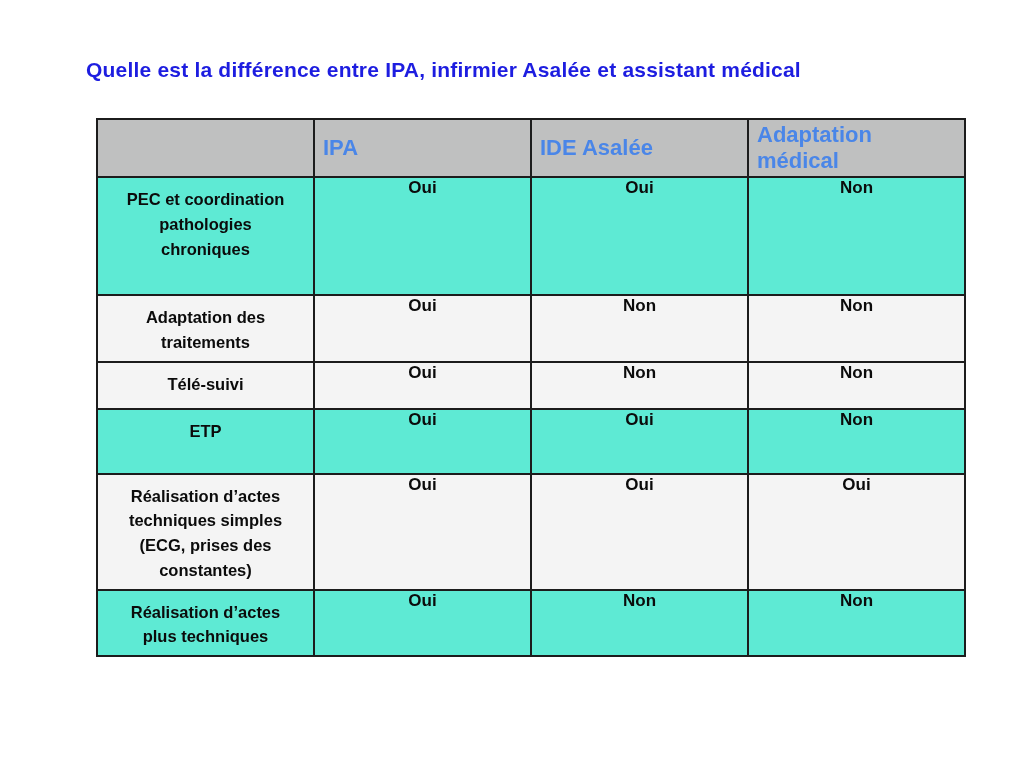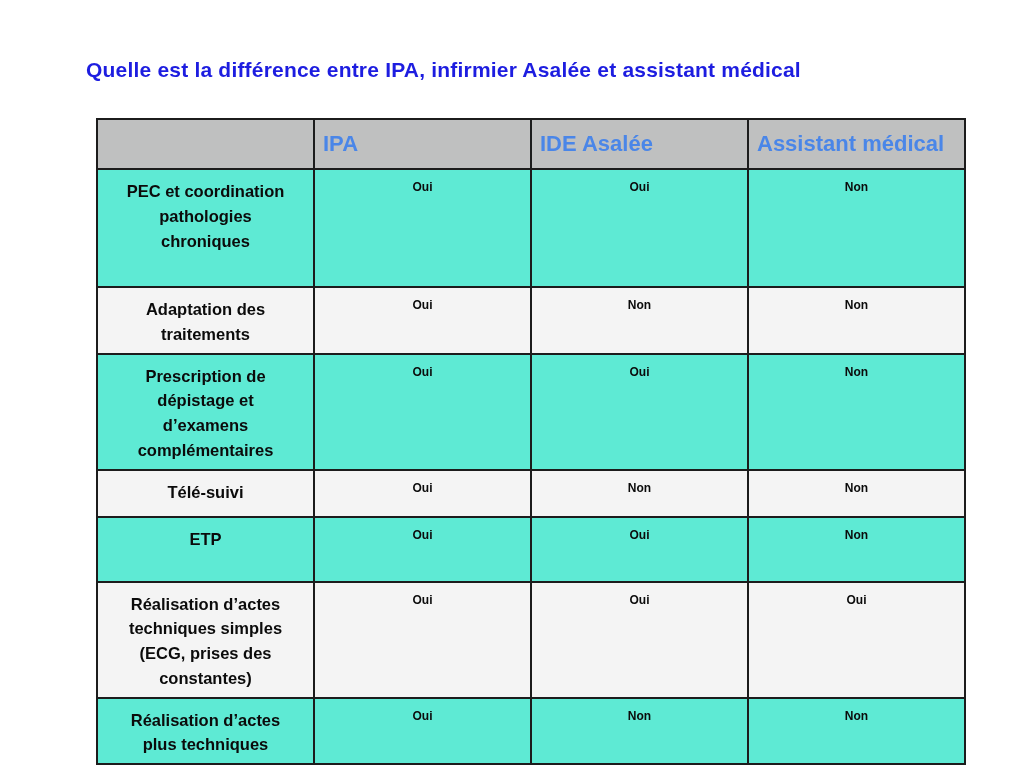--- a/index.html
+++ b/index.html
@@ -46,24 +46,23 @@
   tbody tr.alt td { background: #f4f4f4; }
 
   td.lbl {
     font-size: 16.5px;
     line-height: 1.5;
     color: #0b0b0b;
     text-align: center;
     padding: 9px 24px 6px 24px;
   }
   td.val {
-    font-size: 12px;
+    font-size: 17px;
     color: #0b0b0b;
     text-align: center;
-    padding-top: 10px;
   }
 
   tr.rh1 { height: 118px; }
   tr.rh2 { height: 66px; }
   tr.rh3 { height: 114px; }
   tr.rh4 { height: 47px; }
   tr.rh5 { height: 65px; }
   tr.rh6 { height: 99px; }
   tr.rh7 { height: 48px; }
 
@@ -88,40 +87,34 @@
       <col>
         <col>
         <col>
         <col>
     </colgroup>
     <thead>
       <tr>
         <th></th>
         <th>IPA</th>
         <th>IDE Asalée</th>
-        <th>Assistant médical</th>
+        <th>Adaptation médical</th>
       </tr>
     </thead>
     <tbody>
       <tr class="rh1">
         <td class="lbl">PEC et coordination pathologies chroniques</td>
         <td class="val">Oui</td>
         <td class="val">Oui</td>
         <td class="val">Non</td>
       </tr>
       <tr class="rh2 alt">
         <td class="lbl">Adaptation des traitements</td>
         <td class="val">Oui</td>
         <td class="val">Non</td>
-        <td class="val">Non</td>
-      </tr>
-      <tr class="rh3">
-        <td class="lbl">Prescription de dépistage et d’examens complémentaires</td>
-        <td class="val">Oui</td>
-        <td class="val">Oui</td>
         <td class="val">Non</td>
       </tr>
       <tr class="rh4 alt">
         <td class="lbl">Télé-suivi</td>
         <td class="val">Oui</td>
         <td class="val">Non</td>
         <td class="val">Non</td>
       </tr>
       <tr class="rh5">
         <td class="lbl">ETP</td>

